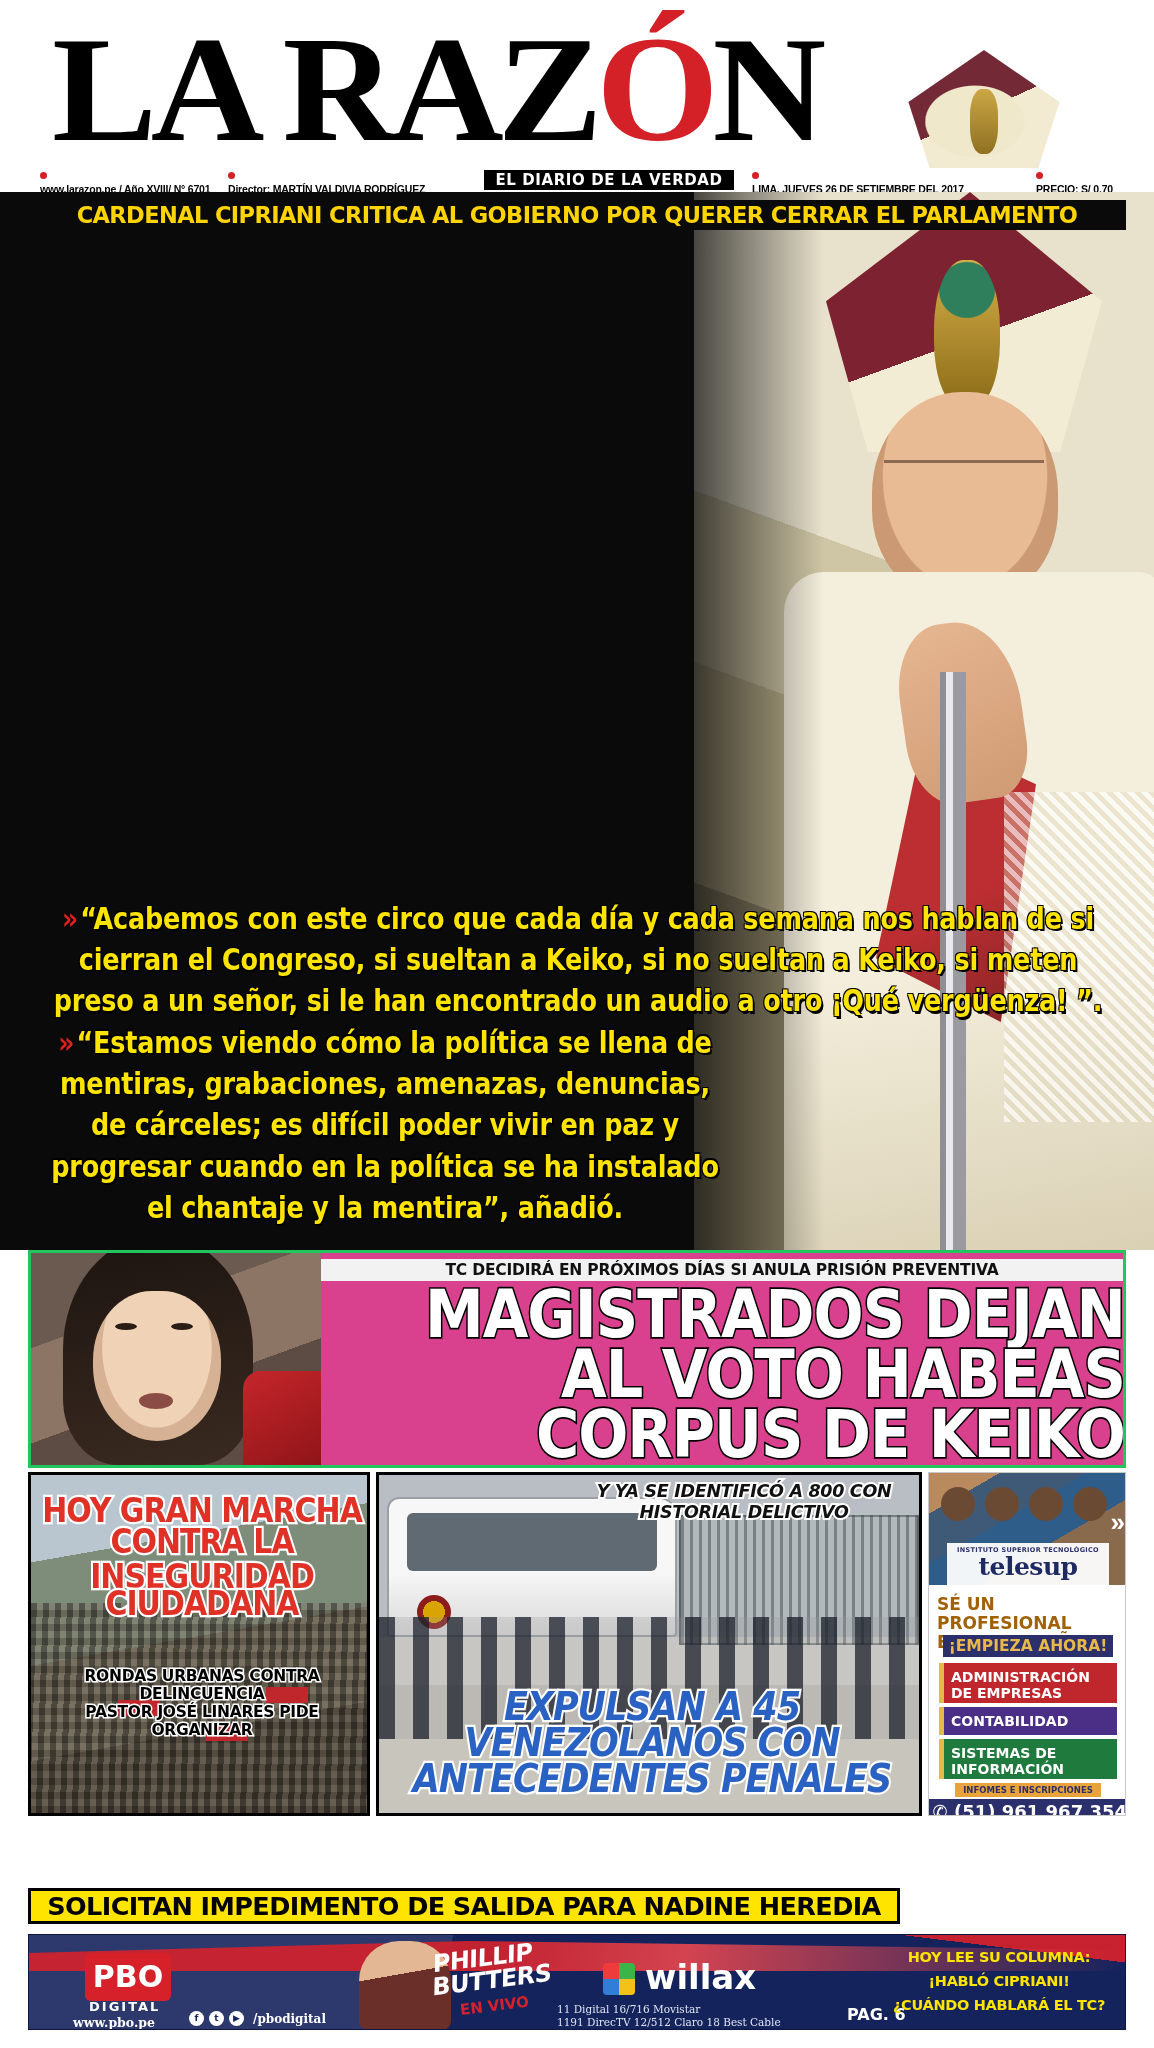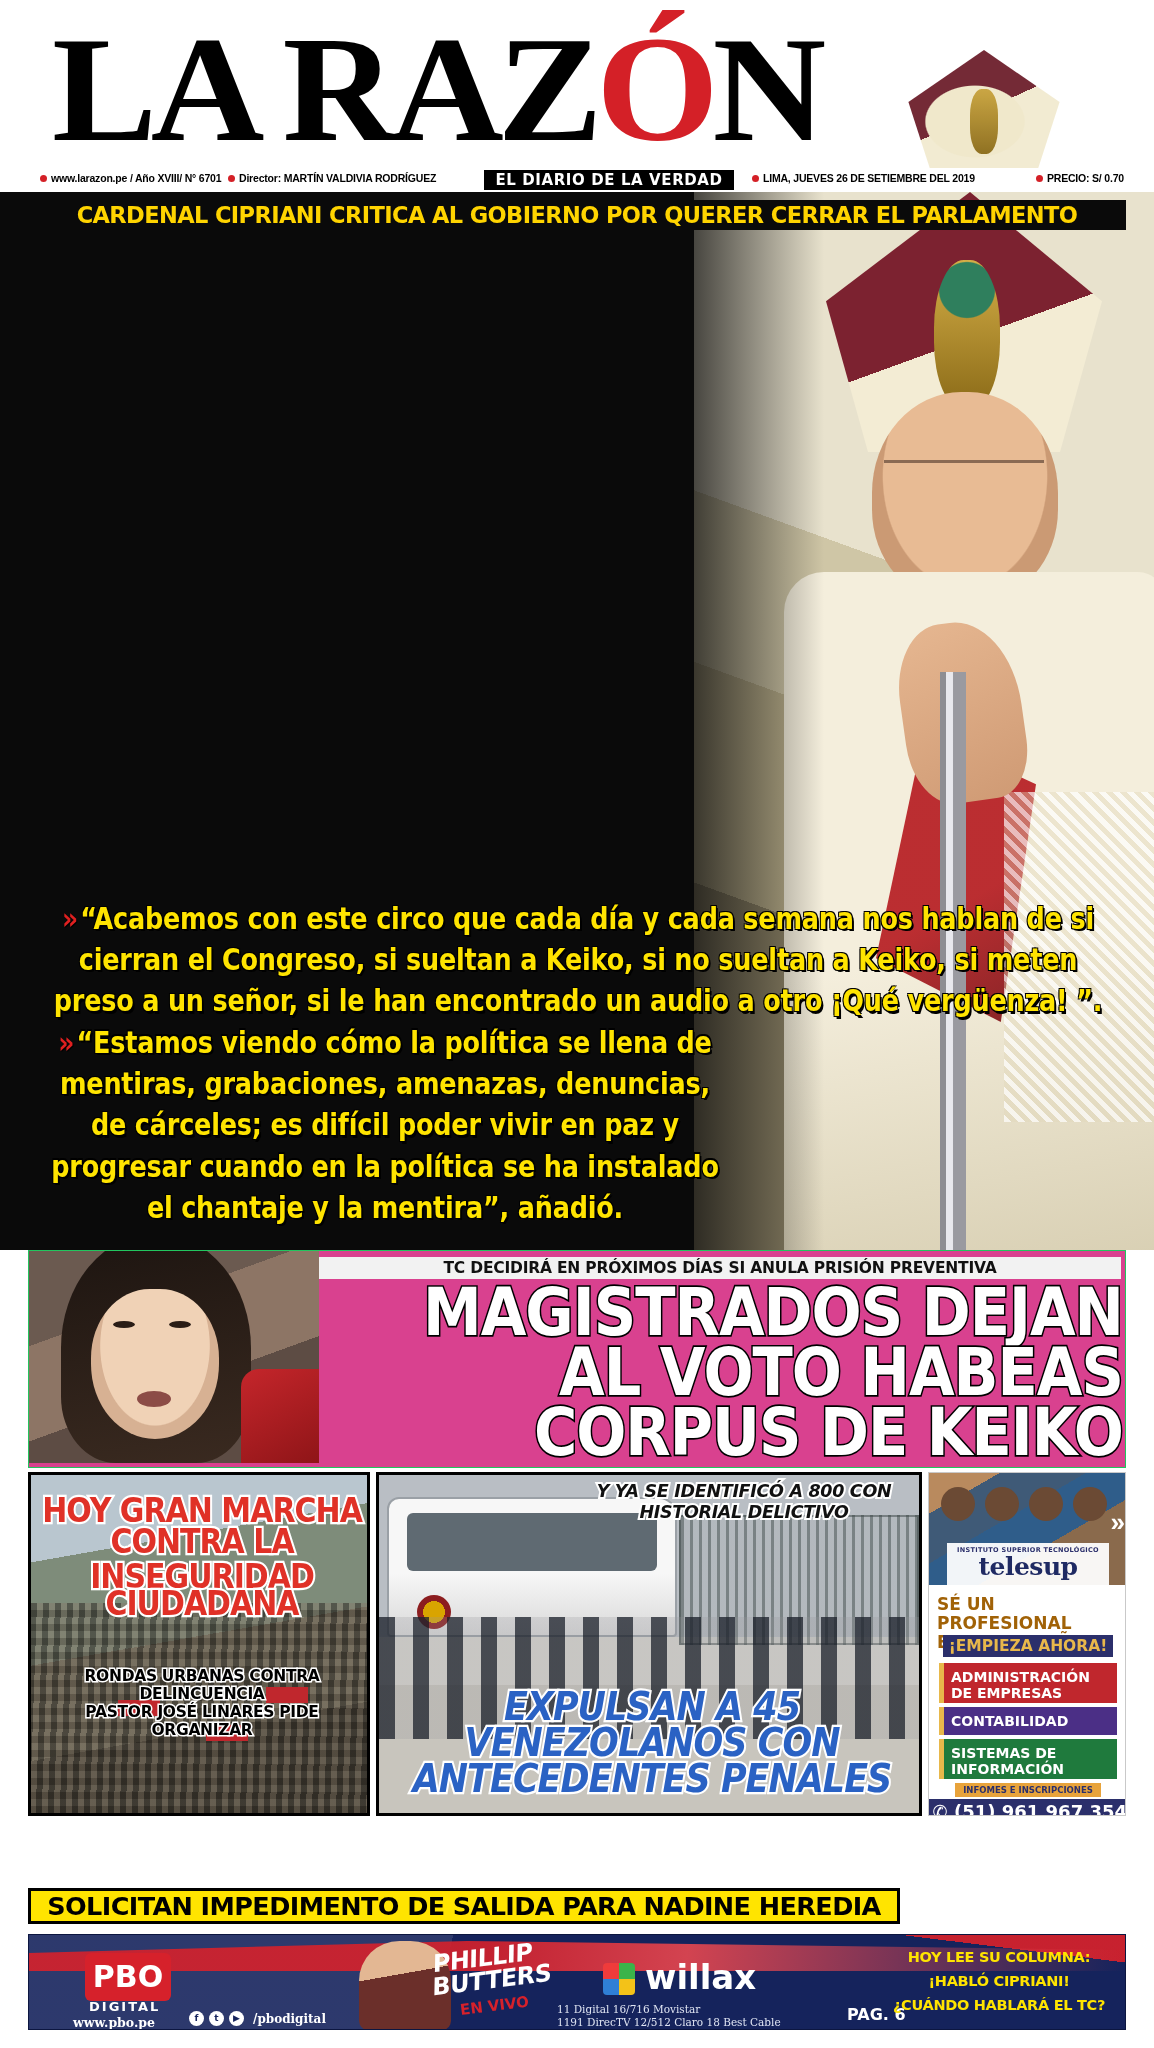--- a/index.html
+++ b/index.html
@@ -41,22 +41,23 @@
     background: linear-gradient(#c8a23a,#8a6a17); border-radius:40%;
   }
 
   
   .infobar {
     position: absolute; left: 0; top: 168px; width: 1154px; height: 24px;
     font-size: 10.5px; font-weight: 700; color: #000;
     letter-spacing: -0.2px;
   }
   .infobar .item {
-    position: absolute; top: 4px; display: flex; align-items: center; gap: 4px;
+    position: absolute; top: 4px; display: flex; gap: 4px;
     white-space: nowrap;
+    flex-direction: column;
   }
   .dot { width: 7px; height: 7px; border-radius: 50%; background: #d42027; flex: 0 0 auto; }
   .it-url   { left: 40px; }
   .it-dir   { left: 228px; }
   .it-city  { left: 752px; }
   .it-price { left: 1036px; }
   .slogan {
     position: absolute; left: 484px; top: 170px; width: 250px; height: 20px;
     background: #000; color: #fff; font-size: 15px; font-weight: 700;
     letter-spacing: 0.6px; text-align: center; line-height: 20px;
@@ -169,21 +170,21 @@
     transform: scaleY(1.18); transform-origin: top center;
   }
   .chev {
     color: #e02020; font-size: 25px; letter-spacing: -6px; margin-right: 8px;
     text-shadow: 1px 1px 0 #000;
   }
 
   
   .keiko {
     position: absolute; left: 28px; top: 1250px; width: 1098px; height: 218px;
-    background: #d9418f; overflow: hidden; border: 1px solid #22c55e;
+    background: #d9418f; overflow: hidden; border: 3px solid #22c55e;
   }
   .keiko-photo {
     position: absolute; left: 0; top: 0; width: 290px; height: 212px;
     background:
       linear-gradient(160deg,#6b5a50 0 30%, #8d7565 30% 60%, #5d4c44 60% 100%);
     overflow: hidden;
   }
   .keiko-hair {
     position: absolute; left: 32px; top: -18px; width: 190px; height: 230px;
     background: linear-gradient(170deg,#1c1410,#3a2a20);
@@ -441,21 +442,21 @@
     <div class="item it-url">
       <span class="dot"></span>
       <span>www.larazon.pe / Año XVIII/ N° 6701</span>
     </div>
     <div class="item it-dir">
       <span class="dot"></span>
       <span>Director: MARTÍN VALDIVIA RODRÍGUEZ</span>
     </div>
     <div class="item it-city">
       <span class="dot"></span>
-      <span>LIMA, JUEVES 26 DE SETIEMBRE DEL 2019</span>
+      <span>LIMA, JUEVES 26 DE SETIEMBRE DEL 2017</span>
     </div>
     <div class="item it-price">
       <span class="dot"></span>
       <span>PRECIO: S/ 0.70</span>
     </div>
   </div>
   <div class="slogan">EL DIARIO DE LA VERDAD</div>
 
   <div class="hero">
     <div class="cardinal">

